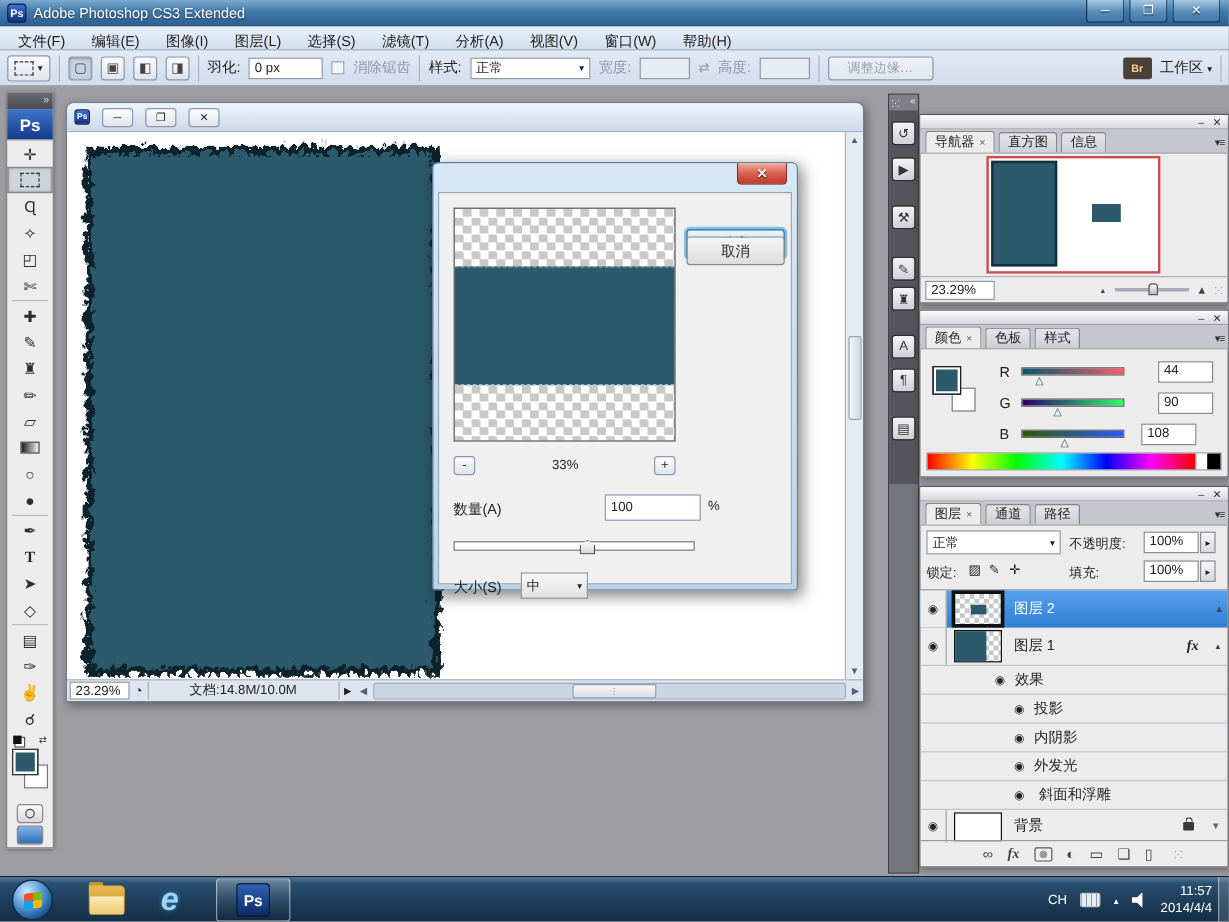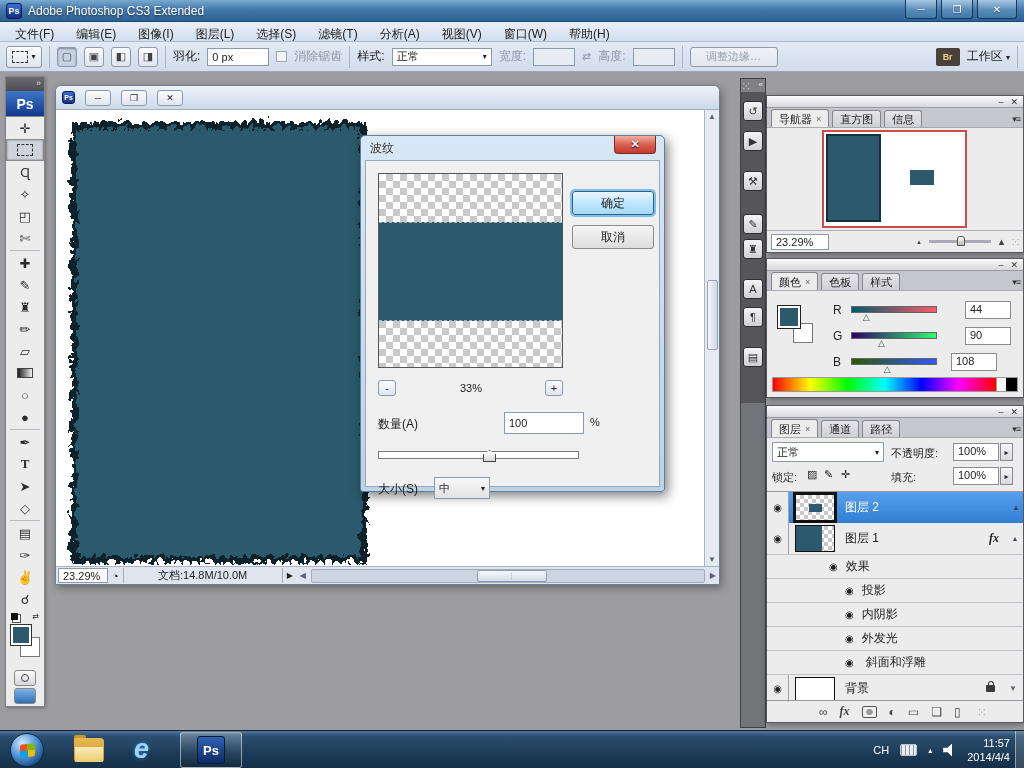--- a/index.html
+++ b/index.html
@@ -297,32 +297,29 @@
     <span style="padding:0 4px;font-size:8px">▶</span>
     <span style="padding:0 3px;font-size:8px;color:#55607a">◀</span>
     <div id="hscroll">
         <div class="hthumb">⫶</div>
       </div>
     <span style="padding:0 3px;font-size:8px;color:#55607a">▶</span>
   </div>
 </div>
 
 <div id="dialog" class="abs">
-  <div class="dtitle">
-      <span>波纹</span>
-    </div>
   <div id="dlg-close">
       <span>✕</span>
     </div>
   <div id="dlg-body">
     <div id="preview">
         <div class="band"></div>
       </div>
     <div class="dbtn primary" style="top:30px">确定</div>
-    <div class="dbtn" style="top:64px">取消</div>
+    <div class="dbtn" style="top:36px">取消</div>
     <div class="wbtn zoombtn" style="left:12px;top:219px">-</div>
     <div class="abs" style="left:60px;top:221px;width:90px;text-align:center;font-size:11px">33%</div>
     <div class="wbtn zoombtn" style="left:179px;top:219px">+</div>
     <div class="abs" style="left:12px;top:255px;font-size:12px">数量(A)</div>
     <div class="field abs" style="left:138px;top:251px;width:80px;height:22px">100</div>
     <div class="abs" style="left:224px;top:255px;font-size:11px">%</div>
     <div id="amt-slider">
         <div class="sthumb" style="left:104px"></div>
       </div>
     <div class="abs" style="left:12px;top:320px;font-size:12px">大小(S)</div>

